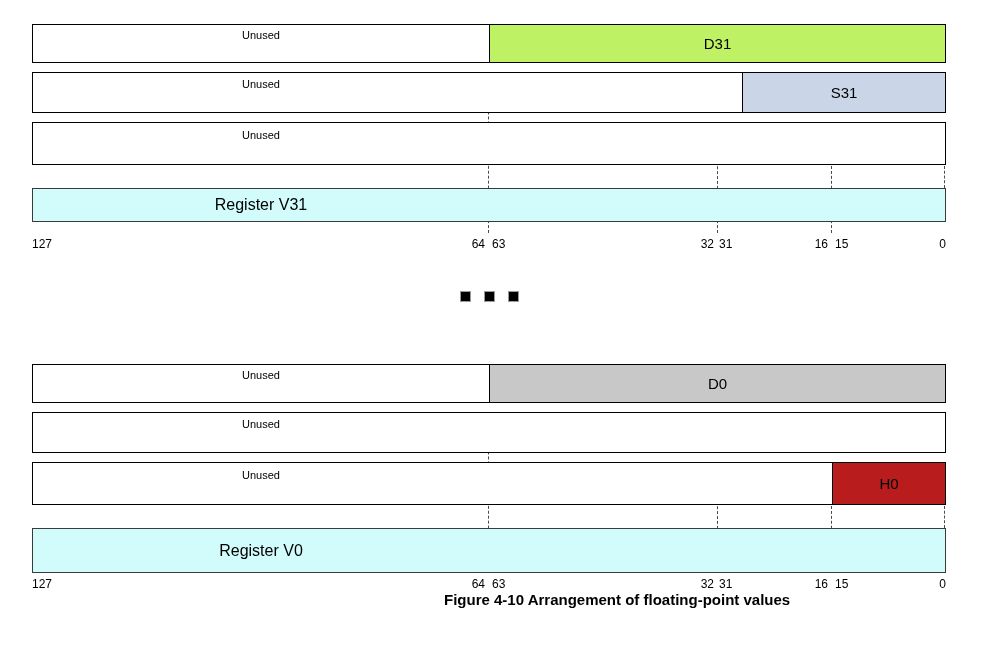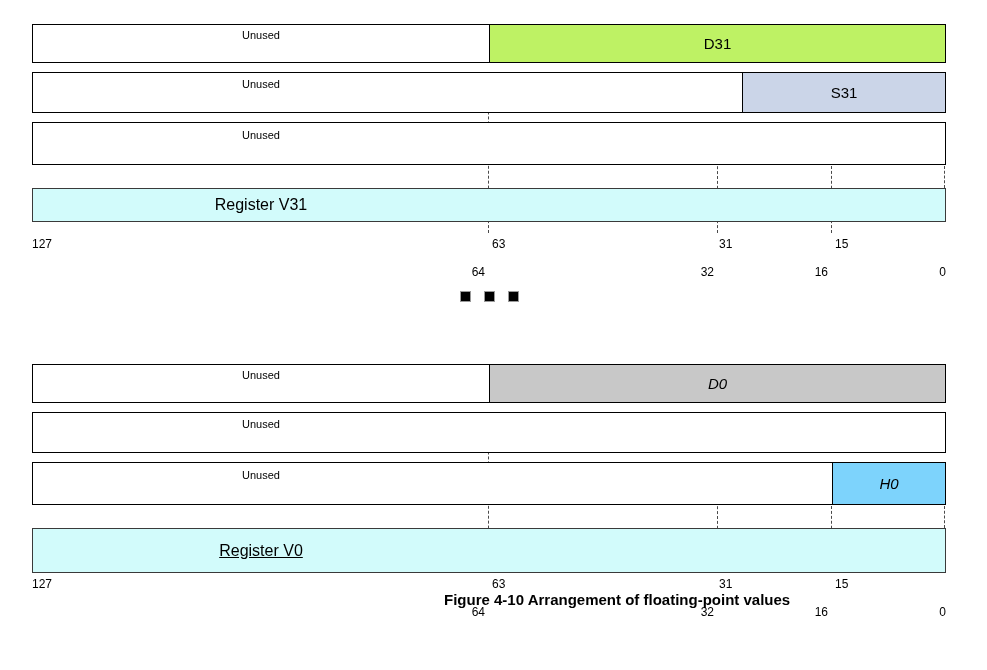--- a/index.html
+++ b/index.html
@@ -85,21 +85,21 @@
   }
 
   
   .bit-num {
     position: absolute;
     font-size: 12px;
     line-height: 1;
     white-space: nowrap;
   }
   .bit-num.l { text-align: left; }
-  .bit-num.r { text-align: right; margin-top: 28px; }
+  .bit-num.r { text-align: right; }
 
   
   .ellipsis {
     position: absolute;
     display: flex;
     gap: 13px;
   }
   .ellipsis span {
     display: block;
     width: 11px;
@@ -168,38 +168,38 @@
 
 <div class="reg-group" style="top:340px;">
 
   <div class="dash" style="left:488px; top:72px;  height:161px;"></div>
   <div class="dash" style="left:717px; top:122px; height:111px;"></div>
   <div class="dash" style="left:831px; top:166px; height:67px;"></div>
   <div class="dash" style="left:944px; top:166px; height:22px;"></div>
 
   <div class="bar-row" style="top:24px; height:39px;">
     <div class="unused-label" style="width:456px;">Unused</div>
-    <div class="field bordered" style="left:456px; right:0; background:#c8c8c8;font-style:italic;">
+    <div class="field bordered" style="left:456px; right:0; background:#c8c8c8;">
       <span>D0</span>
     </div>
   </div>
 
   <div class="bar-row" style="top:72px; height:41px;">
     <div class="unused-label" style="width:456px;">Unused</div>
   </div>
 
   <div class="bar-row" style="top:122px; height:43px;">
     <div class="unused-label" style="width:456px;">Unused</div>
-    <div class="field bordered" style="left:799px; right:0; background:#7dd3fc;font-style:italic;">
+    <div class="field bordered" style="left:799px; right:0; background:#b91c1c;">
       <span>H0</span>
     </div>
   </div>
 
   <div class="bar-row vec" style="top:188px; height:45px; background:#d2fbfb;">
-    <div class="vec-label" style="width:456px;text-decoration:underline;">Register V0</div>
+    <div class="vec-label" style="width:456px;">Register V0</div>
   </div>
 
   <div class="bit-num l" style="left:32px;  top:238px;">127</div>
   <div class="bit-num r" style="left:445px; top:238px; width:40px;">64</div>
   <div class="bit-num l" style="left:492px; top:238px;">63</div>
   <div class="bit-num r" style="left:674px; top:238px; width:40px;">32</div>
   <div class="bit-num l" style="left:719px; top:238px;">31</div>
   <div class="bit-num r" style="left:788px; top:238px; width:40px;">16</div>
   <div class="bit-num l" style="left:835px; top:238px;">15</div>
   <div class="bit-num r" style="left:906px; top:238px; width:40px;">0</div>

